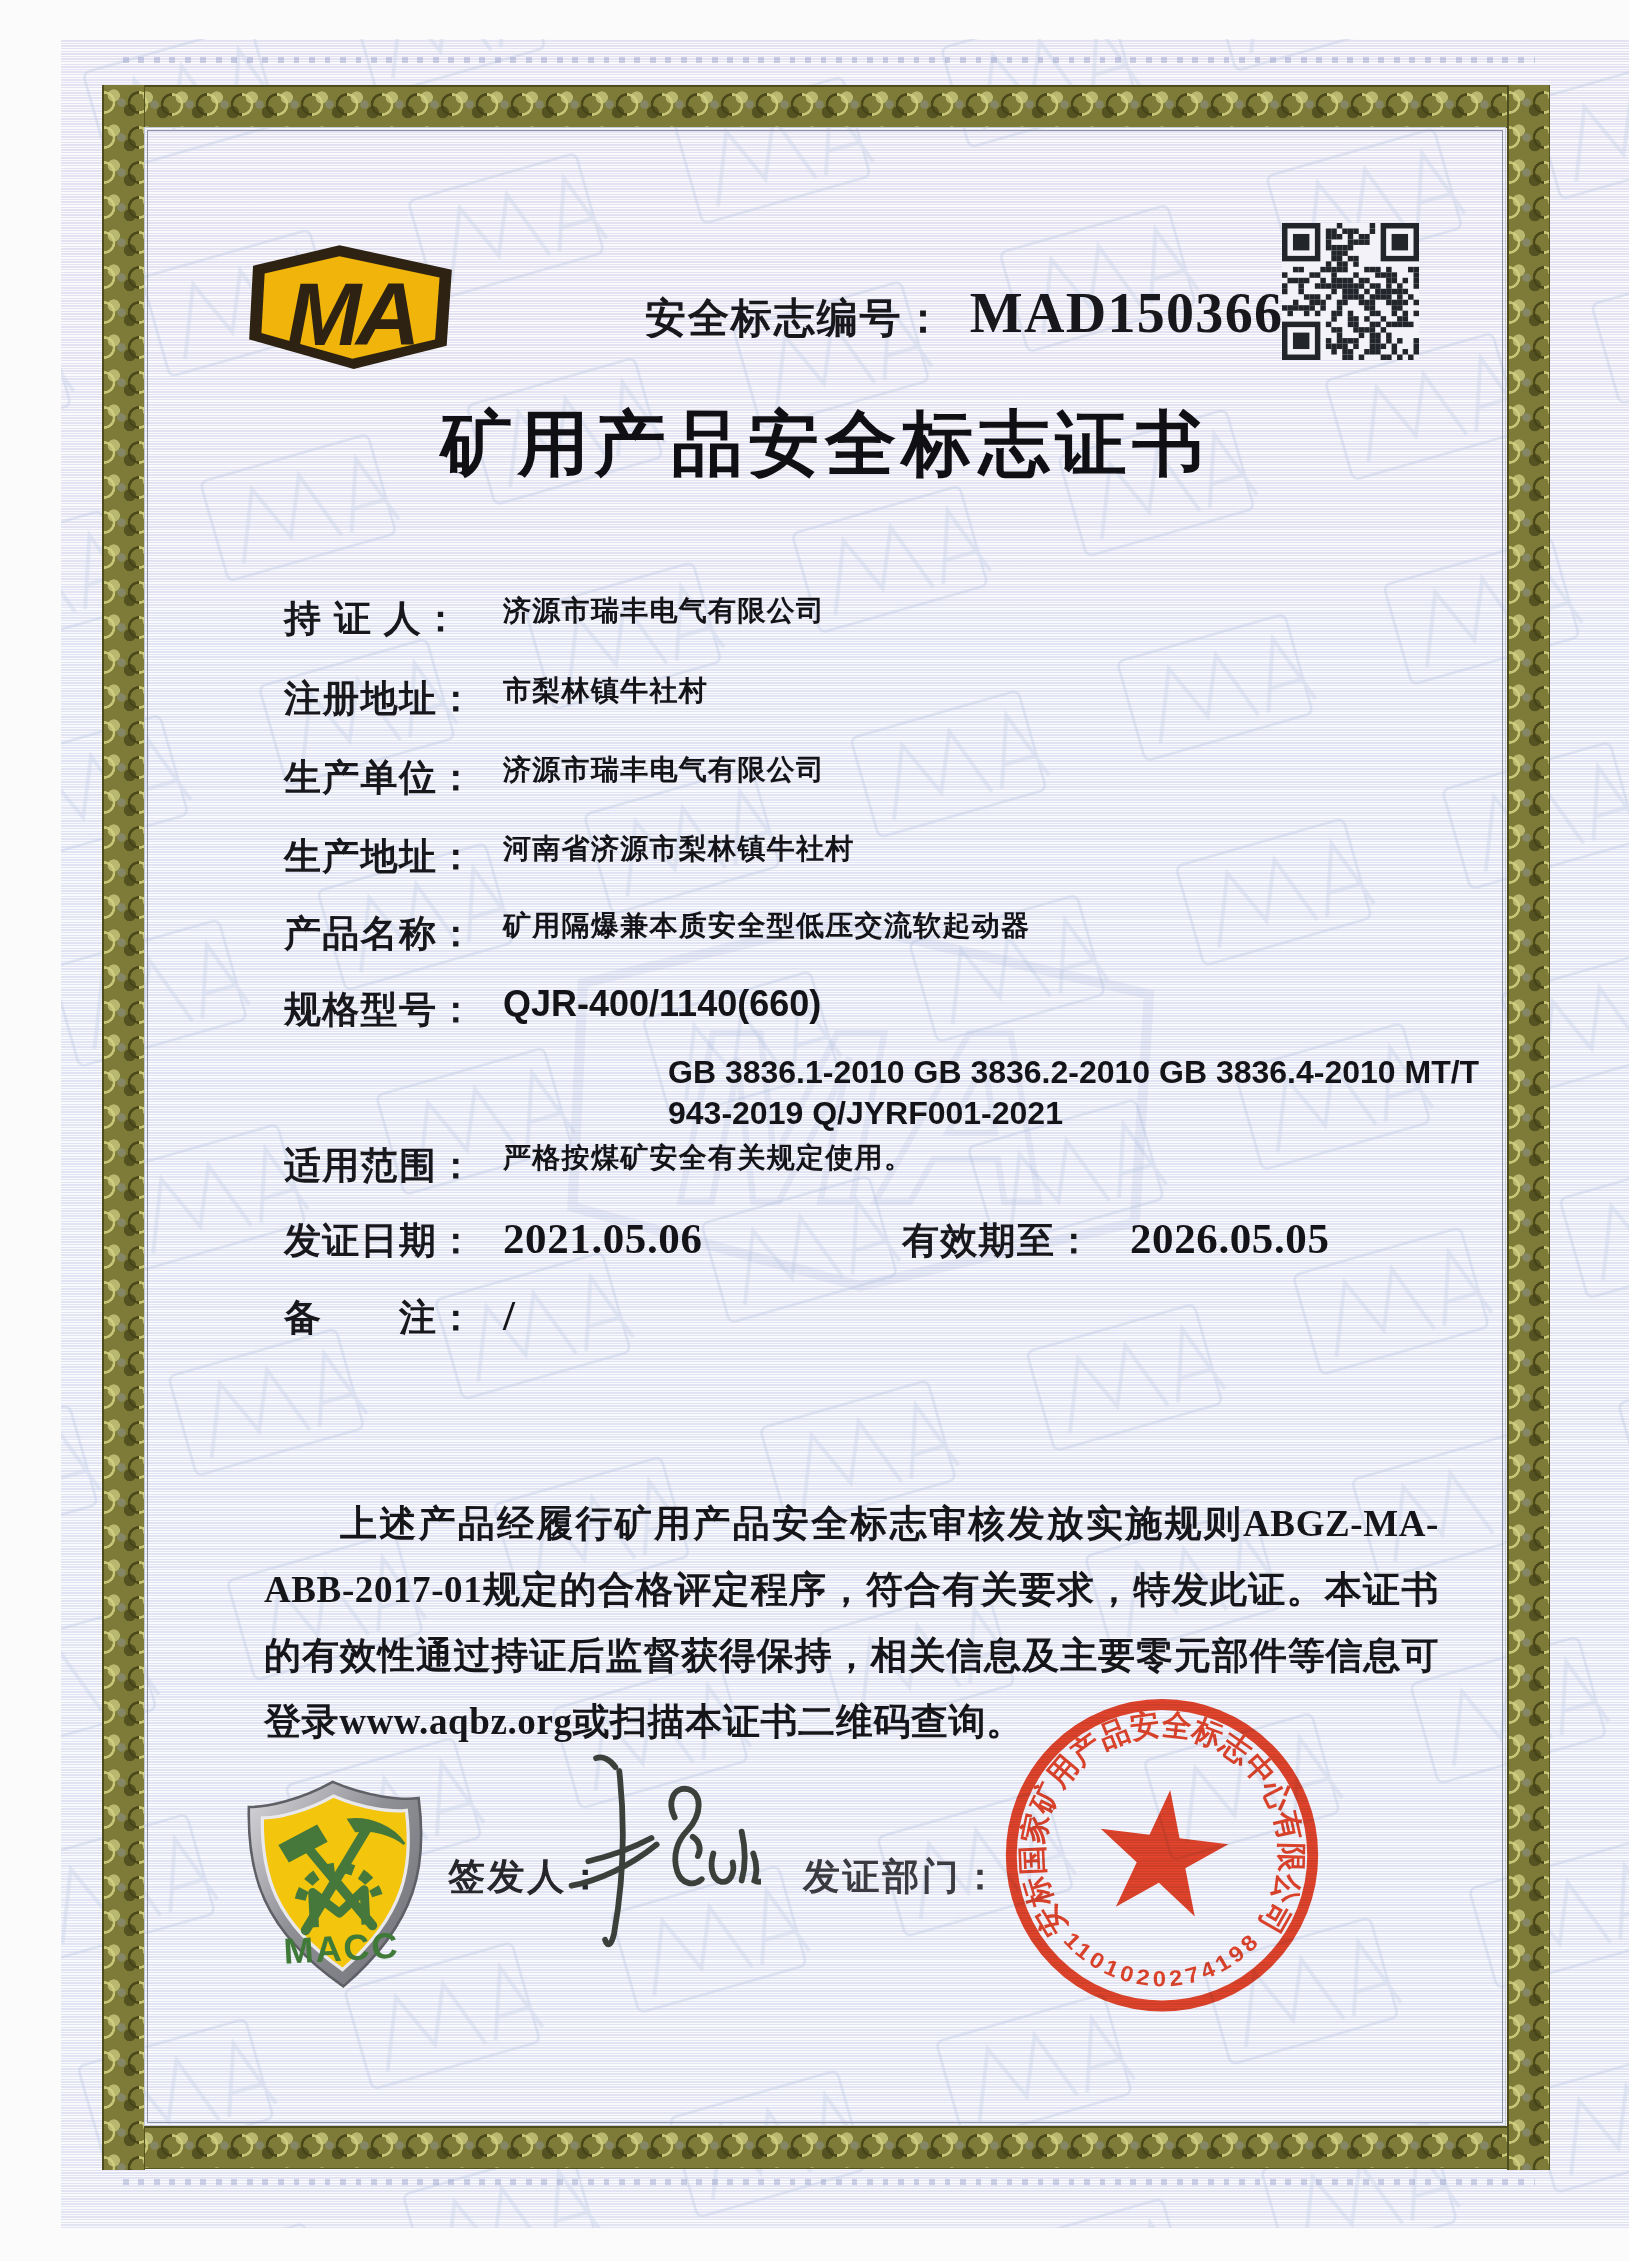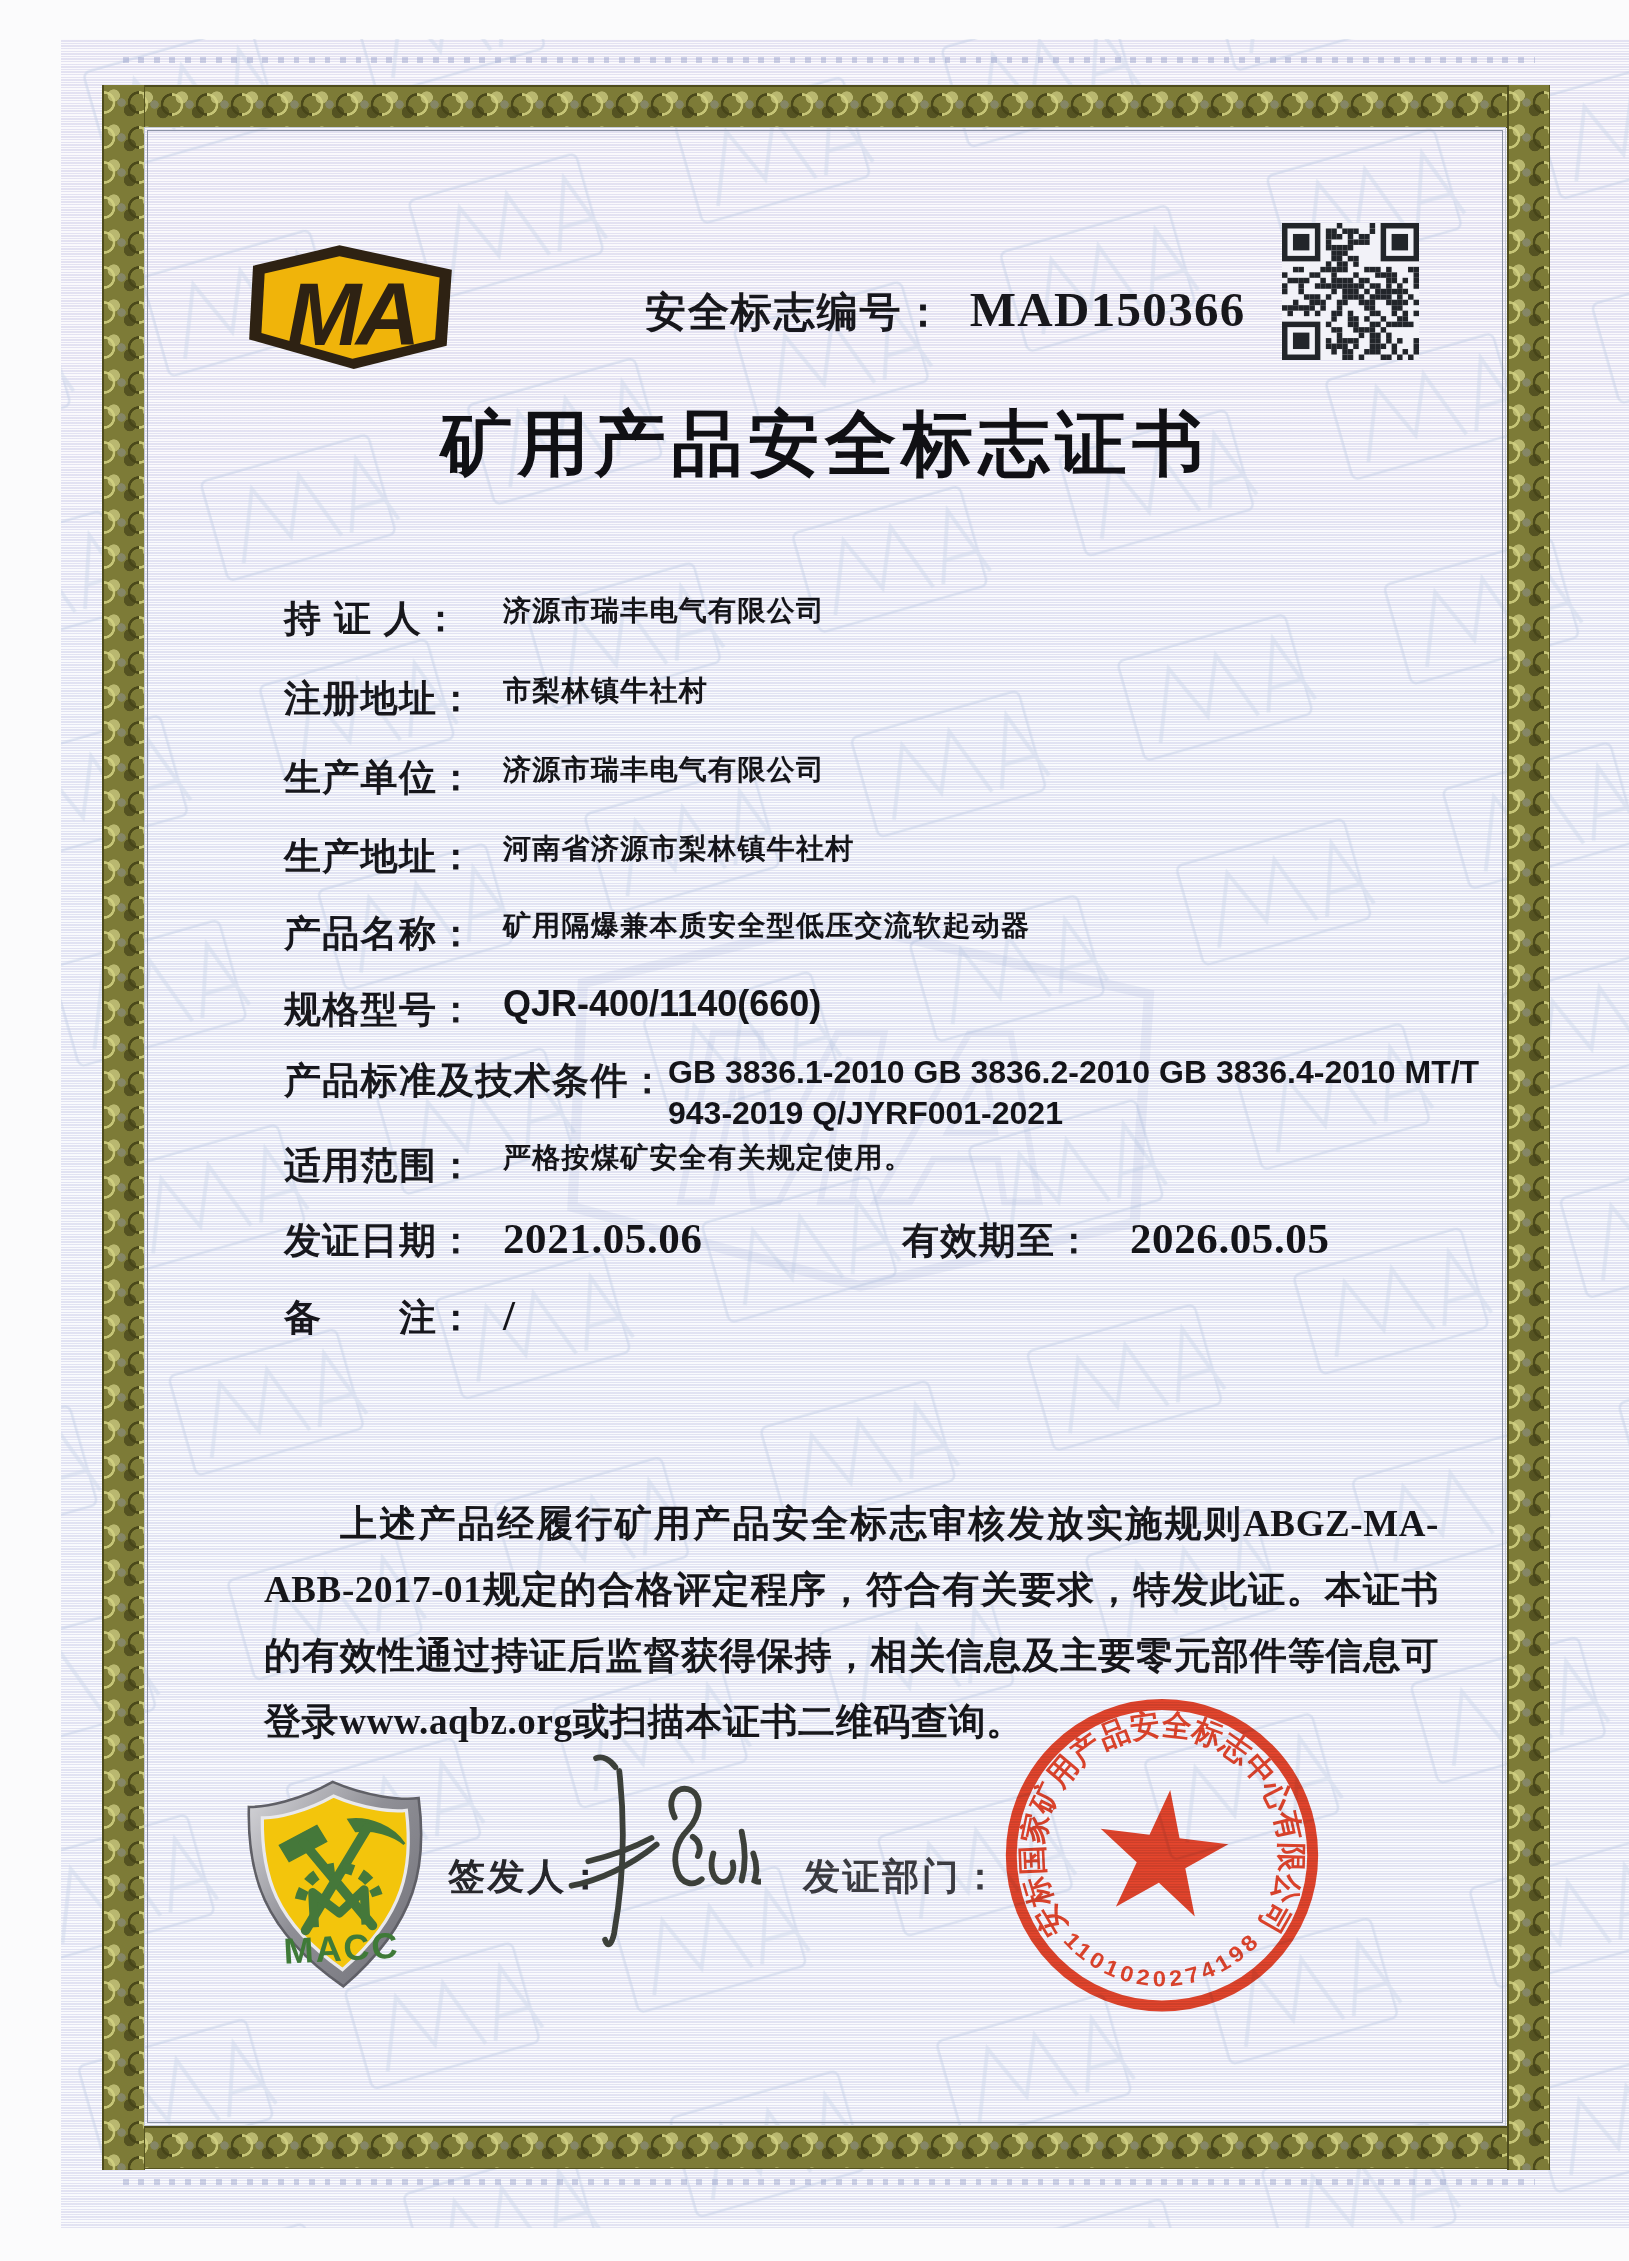--- a/index.html
+++ b/index.html
@@ -36,21 +36,21 @@
   .inner-line{
     position:absolute;border:1.3px solid #8d94a6;outline:0.6px solid #c4c9d6;outline-offset:2.6px;
   }
   .dotrow{
     position:absolute;height:6.4px;
     background-image:repeating-linear-gradient(90deg, rgba(140,150,195,.4) 0 5.8px, rgba(140,150,195,0) 5.8px 15.5px);
   }
   
   .certno-row{position:absolute;left:645px;top:281px;display:flex;align-items:baseline;}
   .certno-label{font-size:41px;font-weight:bold;color:#17171c;letter-spacing:1.9px;}
-  .certno-value{font-family:"Liberation Serif", serif;font-size:49px;font-weight:600;color:#17171c;margin-left:24.5px;letter-spacing:1.3px;}
+  .certno-value{font-family:"Liberation Serif", serif;font-size:56px;font-weight:600;color:#17171c;margin-left:24.5px;letter-spacing:1.3px;}
   .doc-title{
     position:absolute;left:148px;top:397px;width:1354px;text-align:center;
     font-family:"Liberation Serif", serif;font-size:71px;font-weight:900;color:#101014;letter-spacing:5.8px;white-space:nowrap;
   }
   .row{position:absolute;left:284px;white-space:nowrap;}
   .row .lbl{font-size:37px;font-weight:bold;color:#17171c;letter-spacing:1.3px;}
   .row .val{
     position:absolute;left:219px;top:-1.9px;
     font-family:"Liberation Serif", serif;font-size:28px;font-weight:bold;color:#141418;letter-spacing:1.3px;
   }
@@ -364,21 +364,20 @@
 </div>
 <div class="row" style="top:909px">
   <span class="lbl">产品名称：</span>
   <span class="val">矿用隔爆兼本质安全型低压交流软起动器</span>
 </div>
 <div class="row" style="top:985px">
   <span class="lbl">规格型号：</span>
   <span class="val sansv">QJR-400/1140(660)</span>
 </div>
 <div class="row" style="top:1056px">
-  <span class="lbl">产品标准及技术条件：</span>
   <span class="std-val">
     <span>GB 3836.1-2010 GB 3836.2-2010 GB 3836.4-2010 MT/T</span><br>
     <span>943-2019 Q/JYRF001-2021</span>
   </span>
 </div>
 <div class="row" style="top:1141px">
   <span class="lbl">适用范围：</span>
   <span class="val">严格按煤矿安全有关规定使用。</span>
 </div>
 <div class="row" style="top:1216px">

